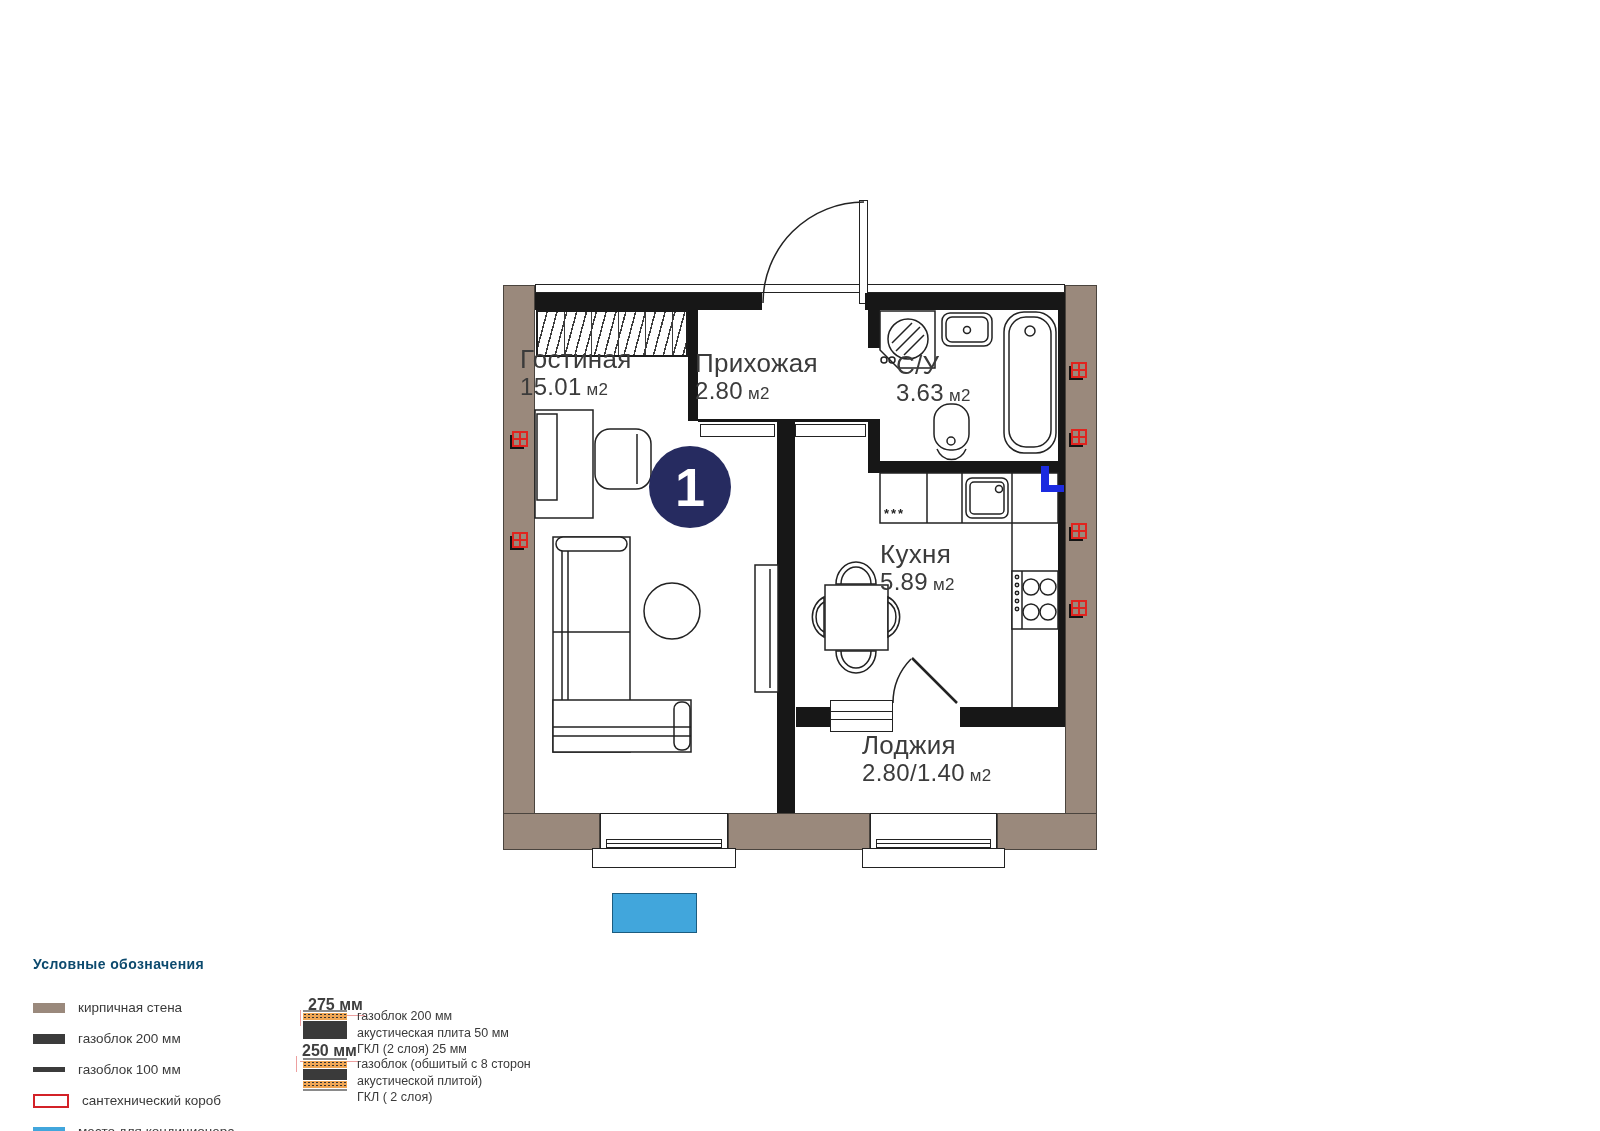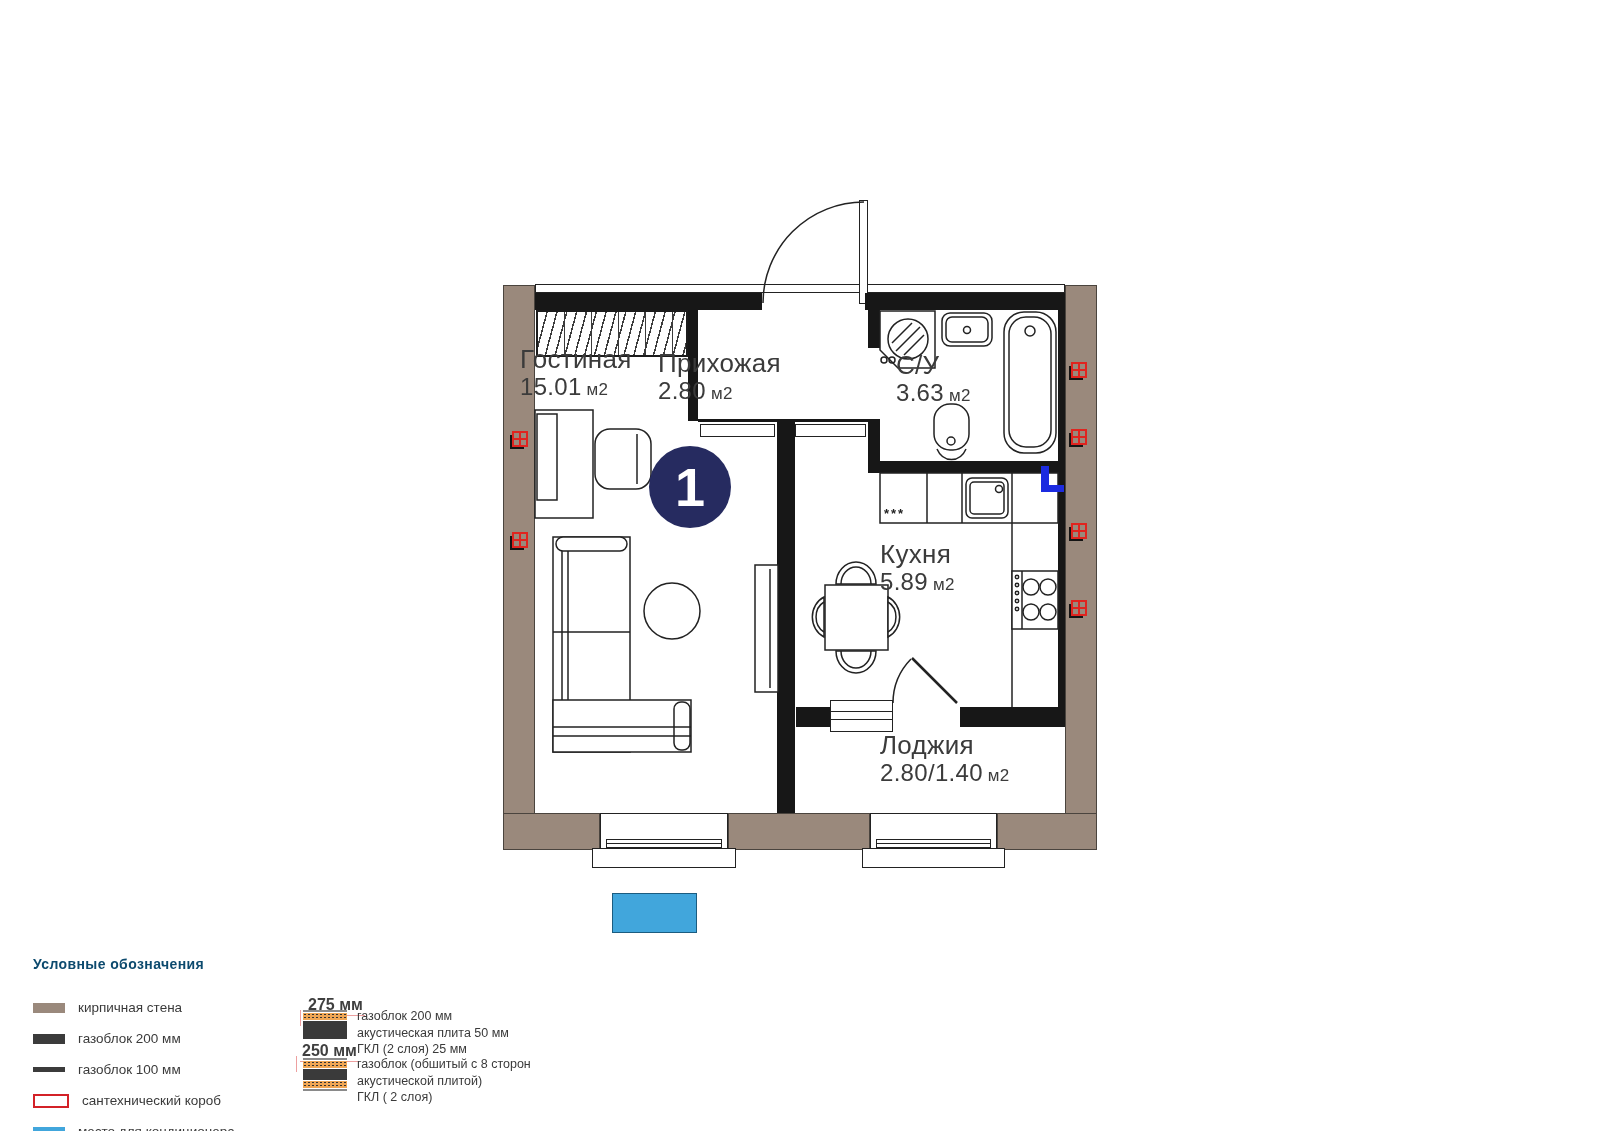--- a/index.html
+++ b/index.html
@@ -194,33 +194,33 @@
   <div class="abs ac-box" style="left:612px;top:893px;width:85px;height:40px;"></div>
 
   <div class="abs unit-circle" style="left:649px;top:446px;">
     <span>1</span>
   </div>
 
   <div class="abs room-label" style="left:520px;top:346px;width:160px;">
     <div class="room-name">Гостиная</div>
     <div class="room-area"><span>15.01</span><span class="ru-unit">м2</span></div>
   </div>
-  <div class="abs room-label" style="left:658px;top:350px;width:160px;">
+  <div class="abs room-label" style="left:695px;top:350px;width:160px;">
     <div class="room-name">Прихожая</div>
     <div class="room-area"><span>2.80</span><span class="ru-unit">м2</span></div>
   </div>
   <div class="abs room-label left-align" style="left:896px;top:352px;width:120px;">
     <div class="room-name">С/У</div>
     <div class="room-area"><span>3.63</span><span class="ru-unit">м2</span></div>
   </div>
   <div class="abs room-label" style="left:880px;top:541px;width:140px;">
     <div class="room-name">Кухня</div>
     <div class="room-area"><span>5.89</span><span class="ru-unit">м2</span></div>
   </div>
-  <div class="abs room-label" style="left:880px;top:732px;width:176px;">
+  <div class="abs room-label" style="left:862px;top:732px;width:176px;">
     <div class="room-name">Лоджия</div>
     <div class="room-area"><span>2.80/1.40</span><span class="ru-unit">м2</span></div>
   </div>
   <div class="abs stars" style="left:884px;top:506px;width:40px;">***</div>
 
   <div class="abs" style="left:33px;top:956px;width:260px;">
     <div class="legend-title" style="margin-bottom:28px;">Условные обозначения</div>
     <div class="lg-row">
       <div class="sw sw-brick"></div>
       <div class="lg-label">кирпичная стена</div>

